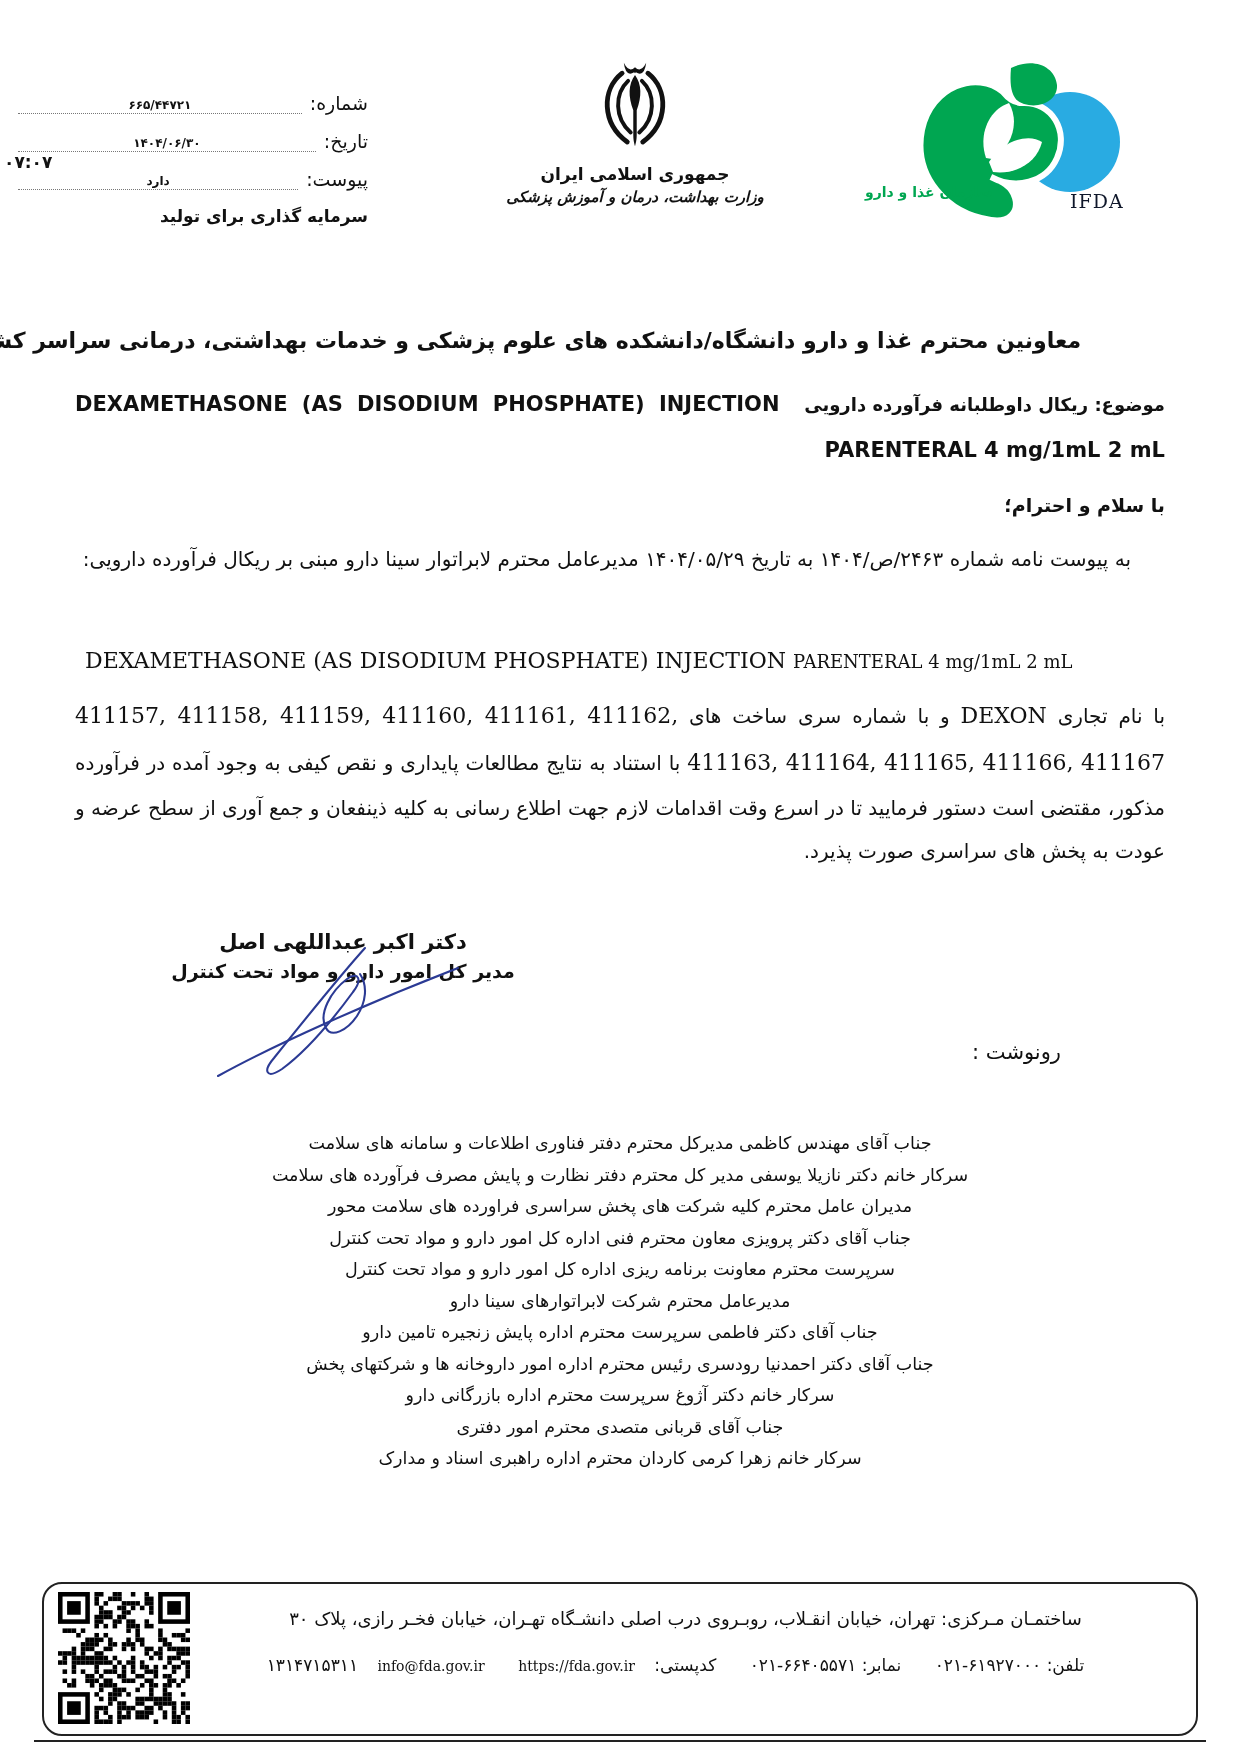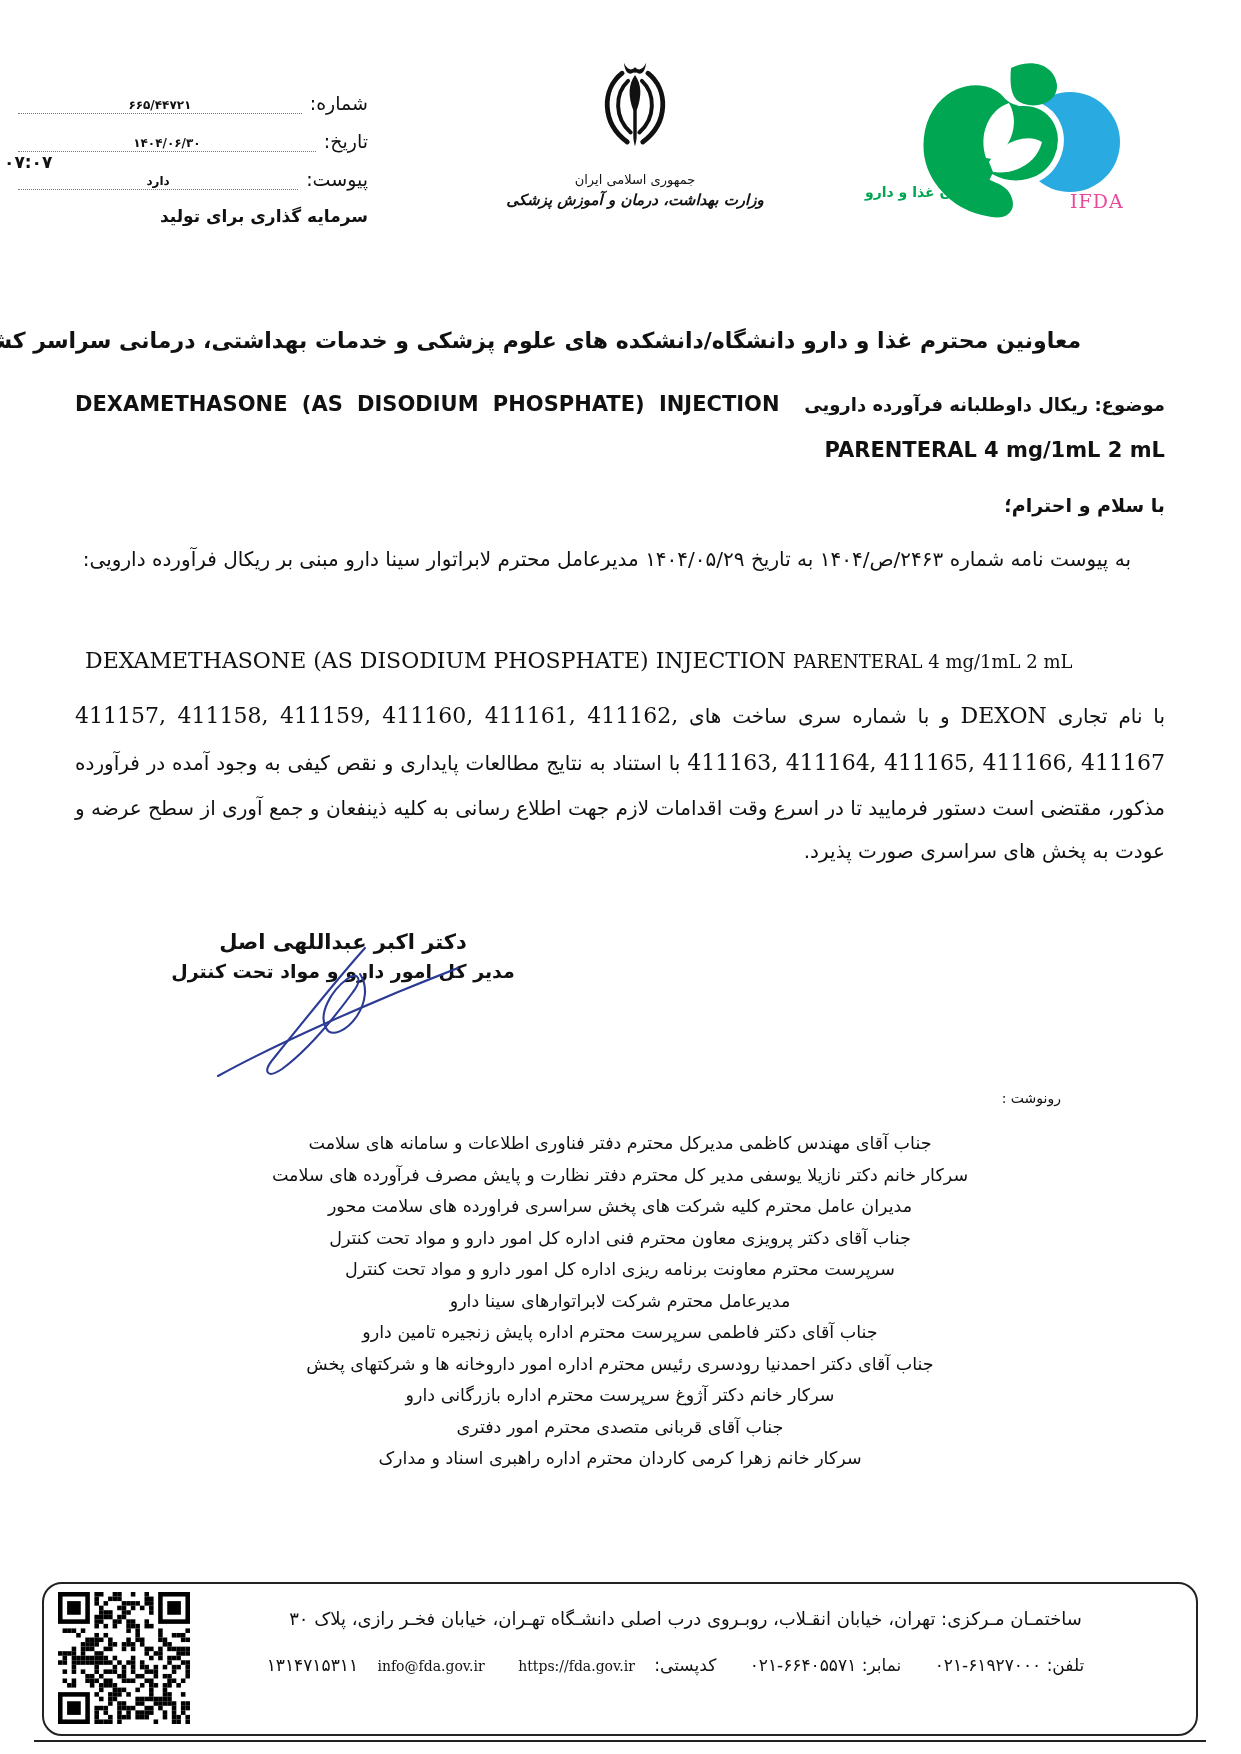--- a/index.html
+++ b/index.html
@@ -9,27 +9,27 @@
   .meta{position:absolute;left:18px;top:92px;width:350px;direction:rtl;font-size:19px;}
   .meta-row{display:flex;align-items:flex-end;margin-bottom:16px;}
   .meta-label{white-space:nowrap;margin-left:8px;}
   .meta-val{flex:1;text-align:center;font-weight:bold;font-size:12px;
             border-bottom:1px dotted #777;padding-bottom:1px;white-space:nowrap;}
   .meta-time{position:absolute;left:-14px;top:60px;font-weight:bold;font-size:17px;direction:ltr;}
   .meta-slogan{font-weight:bold;font-size:17px;margin-top:2px;padding-left:70px;}
   
   .gov{position:absolute;left:455px;top:58px;width:360px;text-align:center;}
   .gov svg{display:block;margin:0 auto;}
-  .gov-line1{font-size:13px;font-weight:normal;margin-top:20px;}
+  .gov-line1{font-size:17px;font-weight:bold;margin-top:12px;}
   .gov-line2{font-size:15px;font-weight:bold;font-style:italic;margin-top:4px;}
   
   .ifda{position:absolute;left:865px;top:62px;width:300px;height:165px;}
   .ifda-fa{position:absolute;left:0px;top:122px;width:150px;text-align:left;
            color:#00a651;font-size:14px;font-weight:bold;direction:rtl;}
-  .ifda-en{position:absolute;left:205px;top:128px;color:#ec4899;font-size:19px;
+  .ifda-en{position:absolute;left:205px;top:128px;color:#0f172a;font-size:19px;
            font-family:"DejaVu Serif",serif;letter-spacing:1px;}
   
   .addressee{position:absolute;left:75px;right:160px;top:328px;direction:rtl;text-align:right;
              font-weight:bold;font-size:22px;white-space:nowrap;}
   .subject{position:absolute;left:75px;right:76px;top:392px;display:flex;direction:ltr;
            justify-content:space-between;align-items:baseline;}
   .subject-en{font-weight:bold;font-size:21px;word-spacing:7px;}
   .subject-fa{font-weight:bold;font-size:18px;direction:rtl;}
   .subject2{position:absolute;right:76px;top:438px;font-weight:bold;font-size:21px;}
   .salut{position:absolute;right:76px;top:494px;direction:rtl;font-weight:bold;font-size:19px;}
@@ -40,21 +40,21 @@
   .product .small{font-size:18px;}
   .para2{position:absolute;left:75px;right:76px;top:692px;}
   .serif{font-family:"DejaVu Serif",serif;font-size:22px;}
   .nums{direction:ltr;unicode-bidi:embed;}
   
   .sig{position:absolute;left:148px;top:930px;width:390px;text-align:center;direction:rtl;}
   .sig-name{font-weight:bold;font-size:21px;}
   .sig-title{font-weight:bold;font-size:19px;margin-top:6px;}
   .sig-scribble{position:absolute;left:210px;top:940px;pointer-events:none;}
   
-  .cc-label{position:absolute;right:180px;top:1090px;direction:rtl;font-size:14px;}
+  .cc-label{position:absolute;right:180px;top:1040px;direction:rtl;font-size:21px;}
   .cc{position:absolute;left:75px;right:76px;top:1128px;direction:rtl;text-align:center;
       font-size:17.5px;line-height:31.5px;}
   
   .footer-box{position:absolute;left:42px;top:1582px;width:1152px;height:150px;
               border:2px solid #222;border-radius:20px;}
   .footer-underline{position:absolute;left:34px;top:1740px;width:1172px;border-top:2px solid #222;}
   .qr{position:absolute;left:58px;top:1592px;width:132px;height:132px;}
   .qr svg{width:132px;height:132px;}
   .f-line1{position:absolute;left:250px;right:120px;top:1608px;direction:rtl;text-align:center;
            font-size:18px;}

